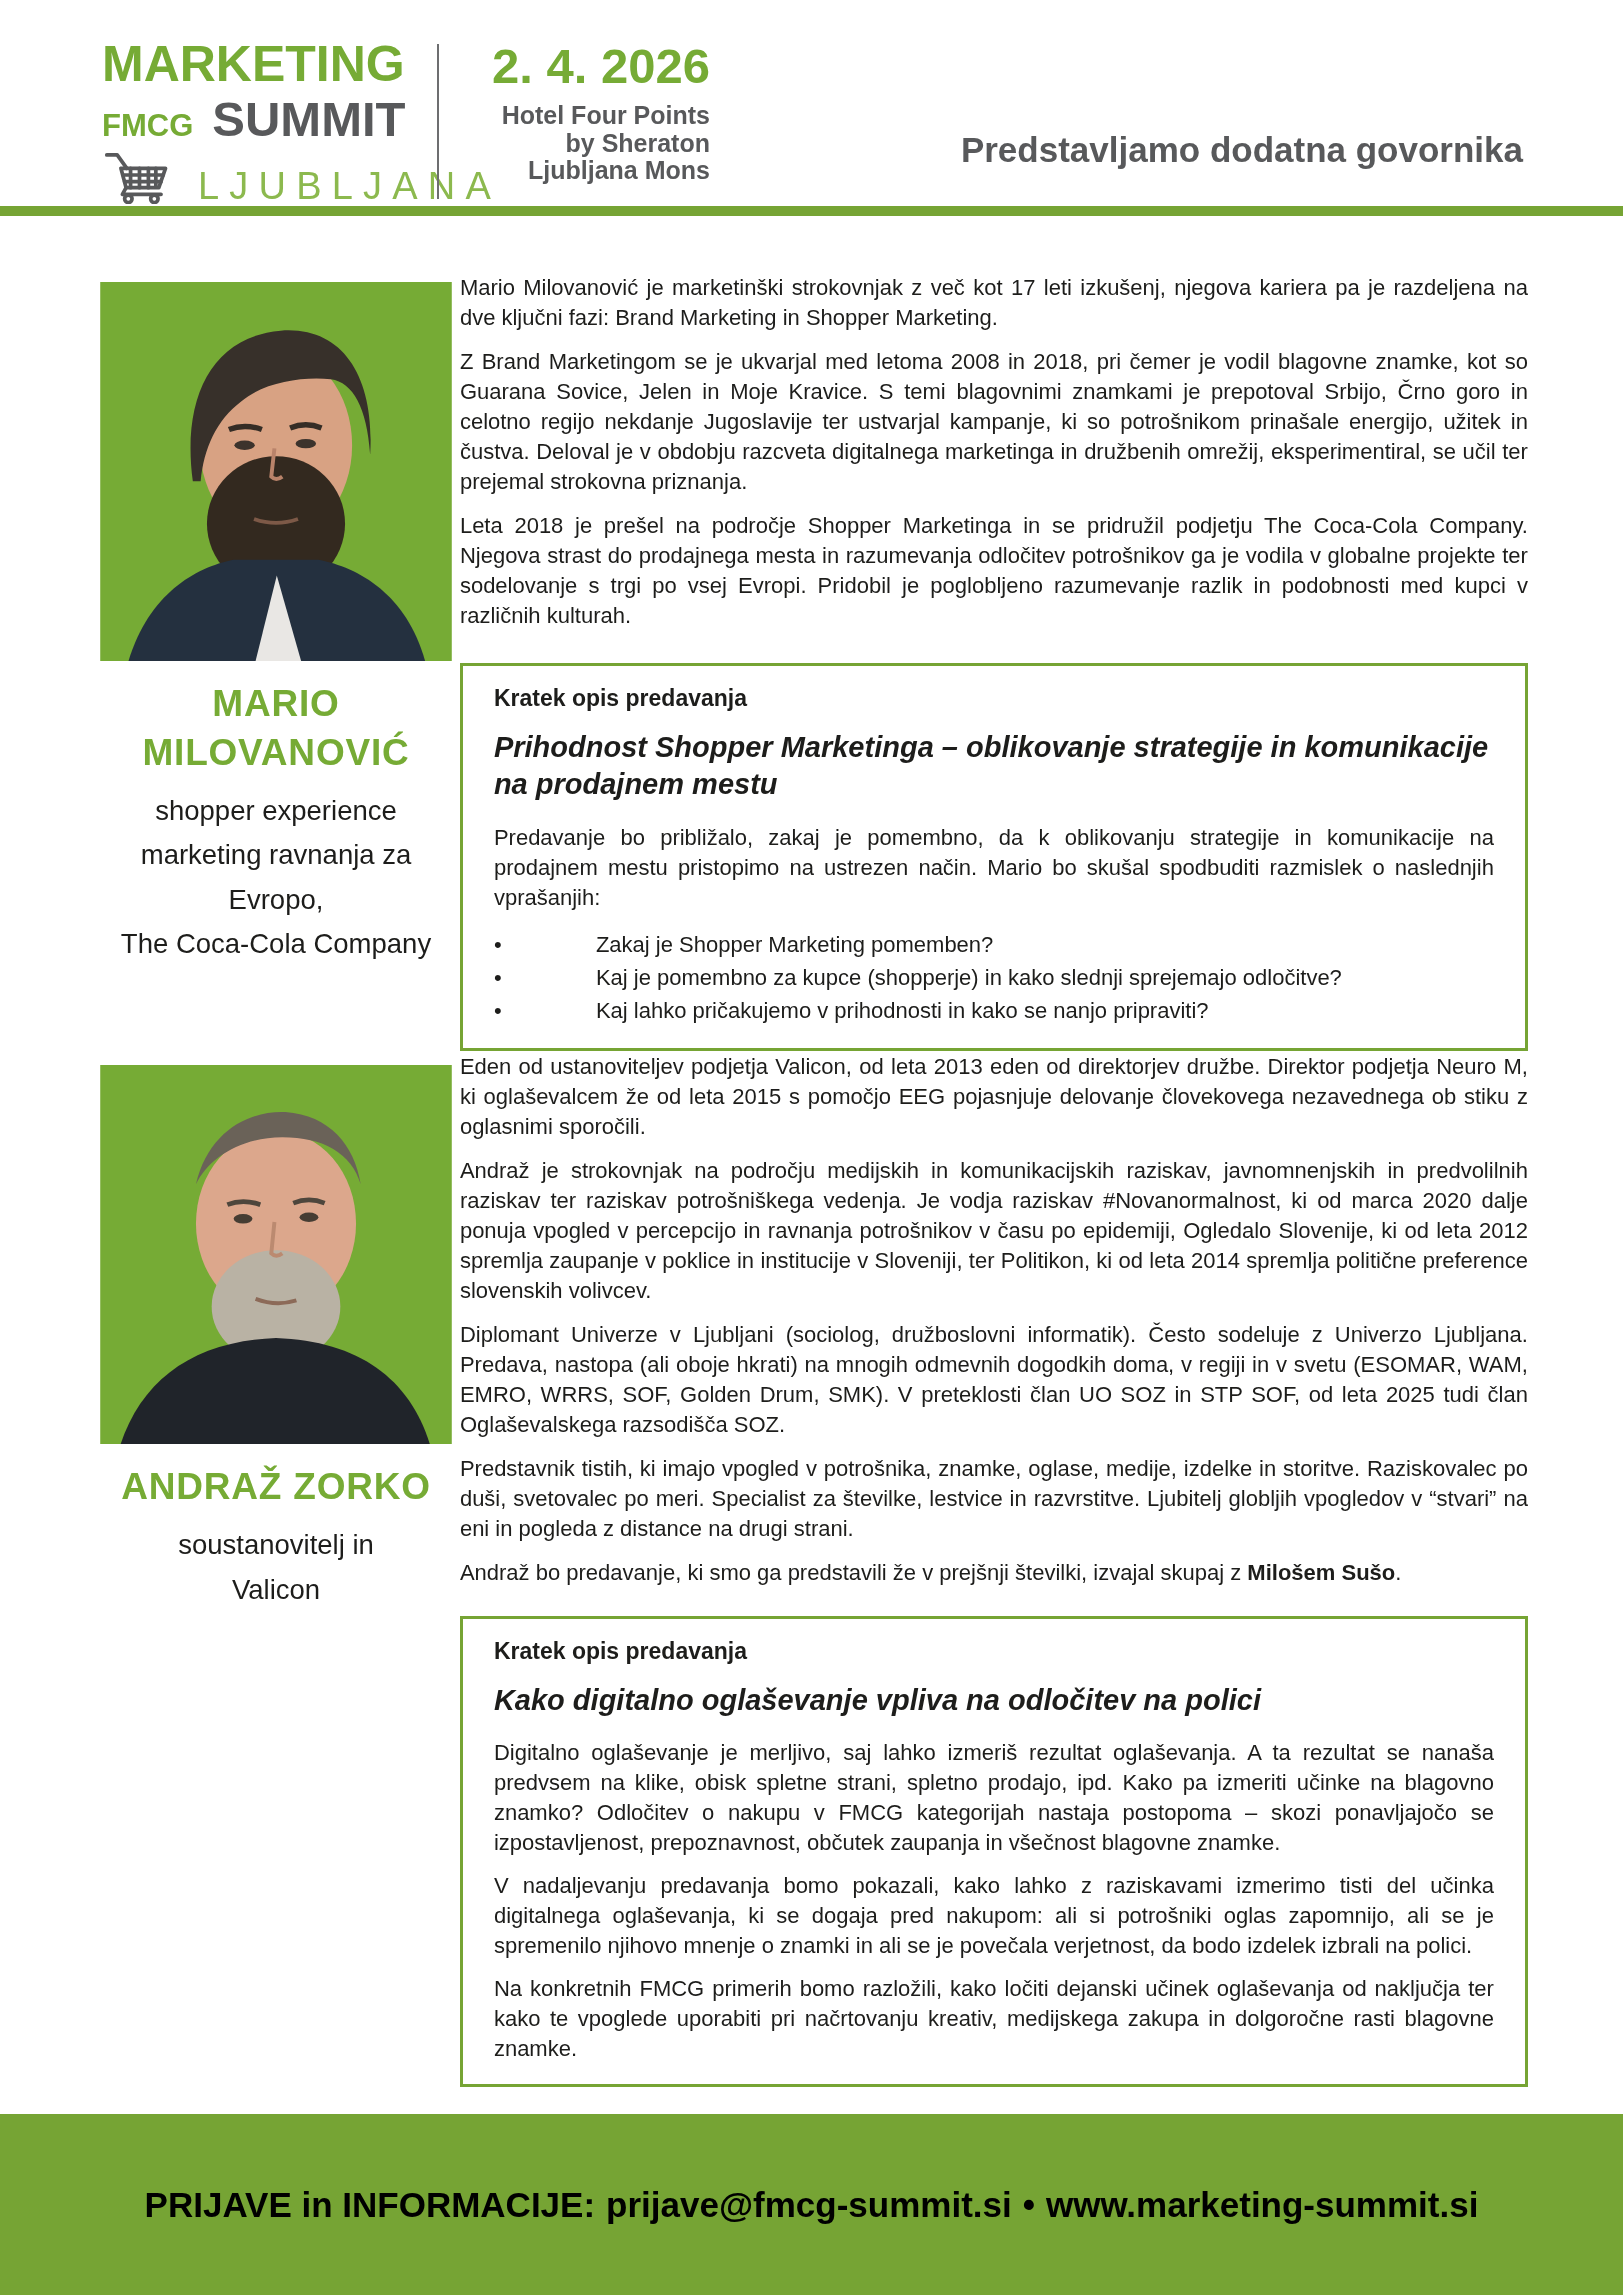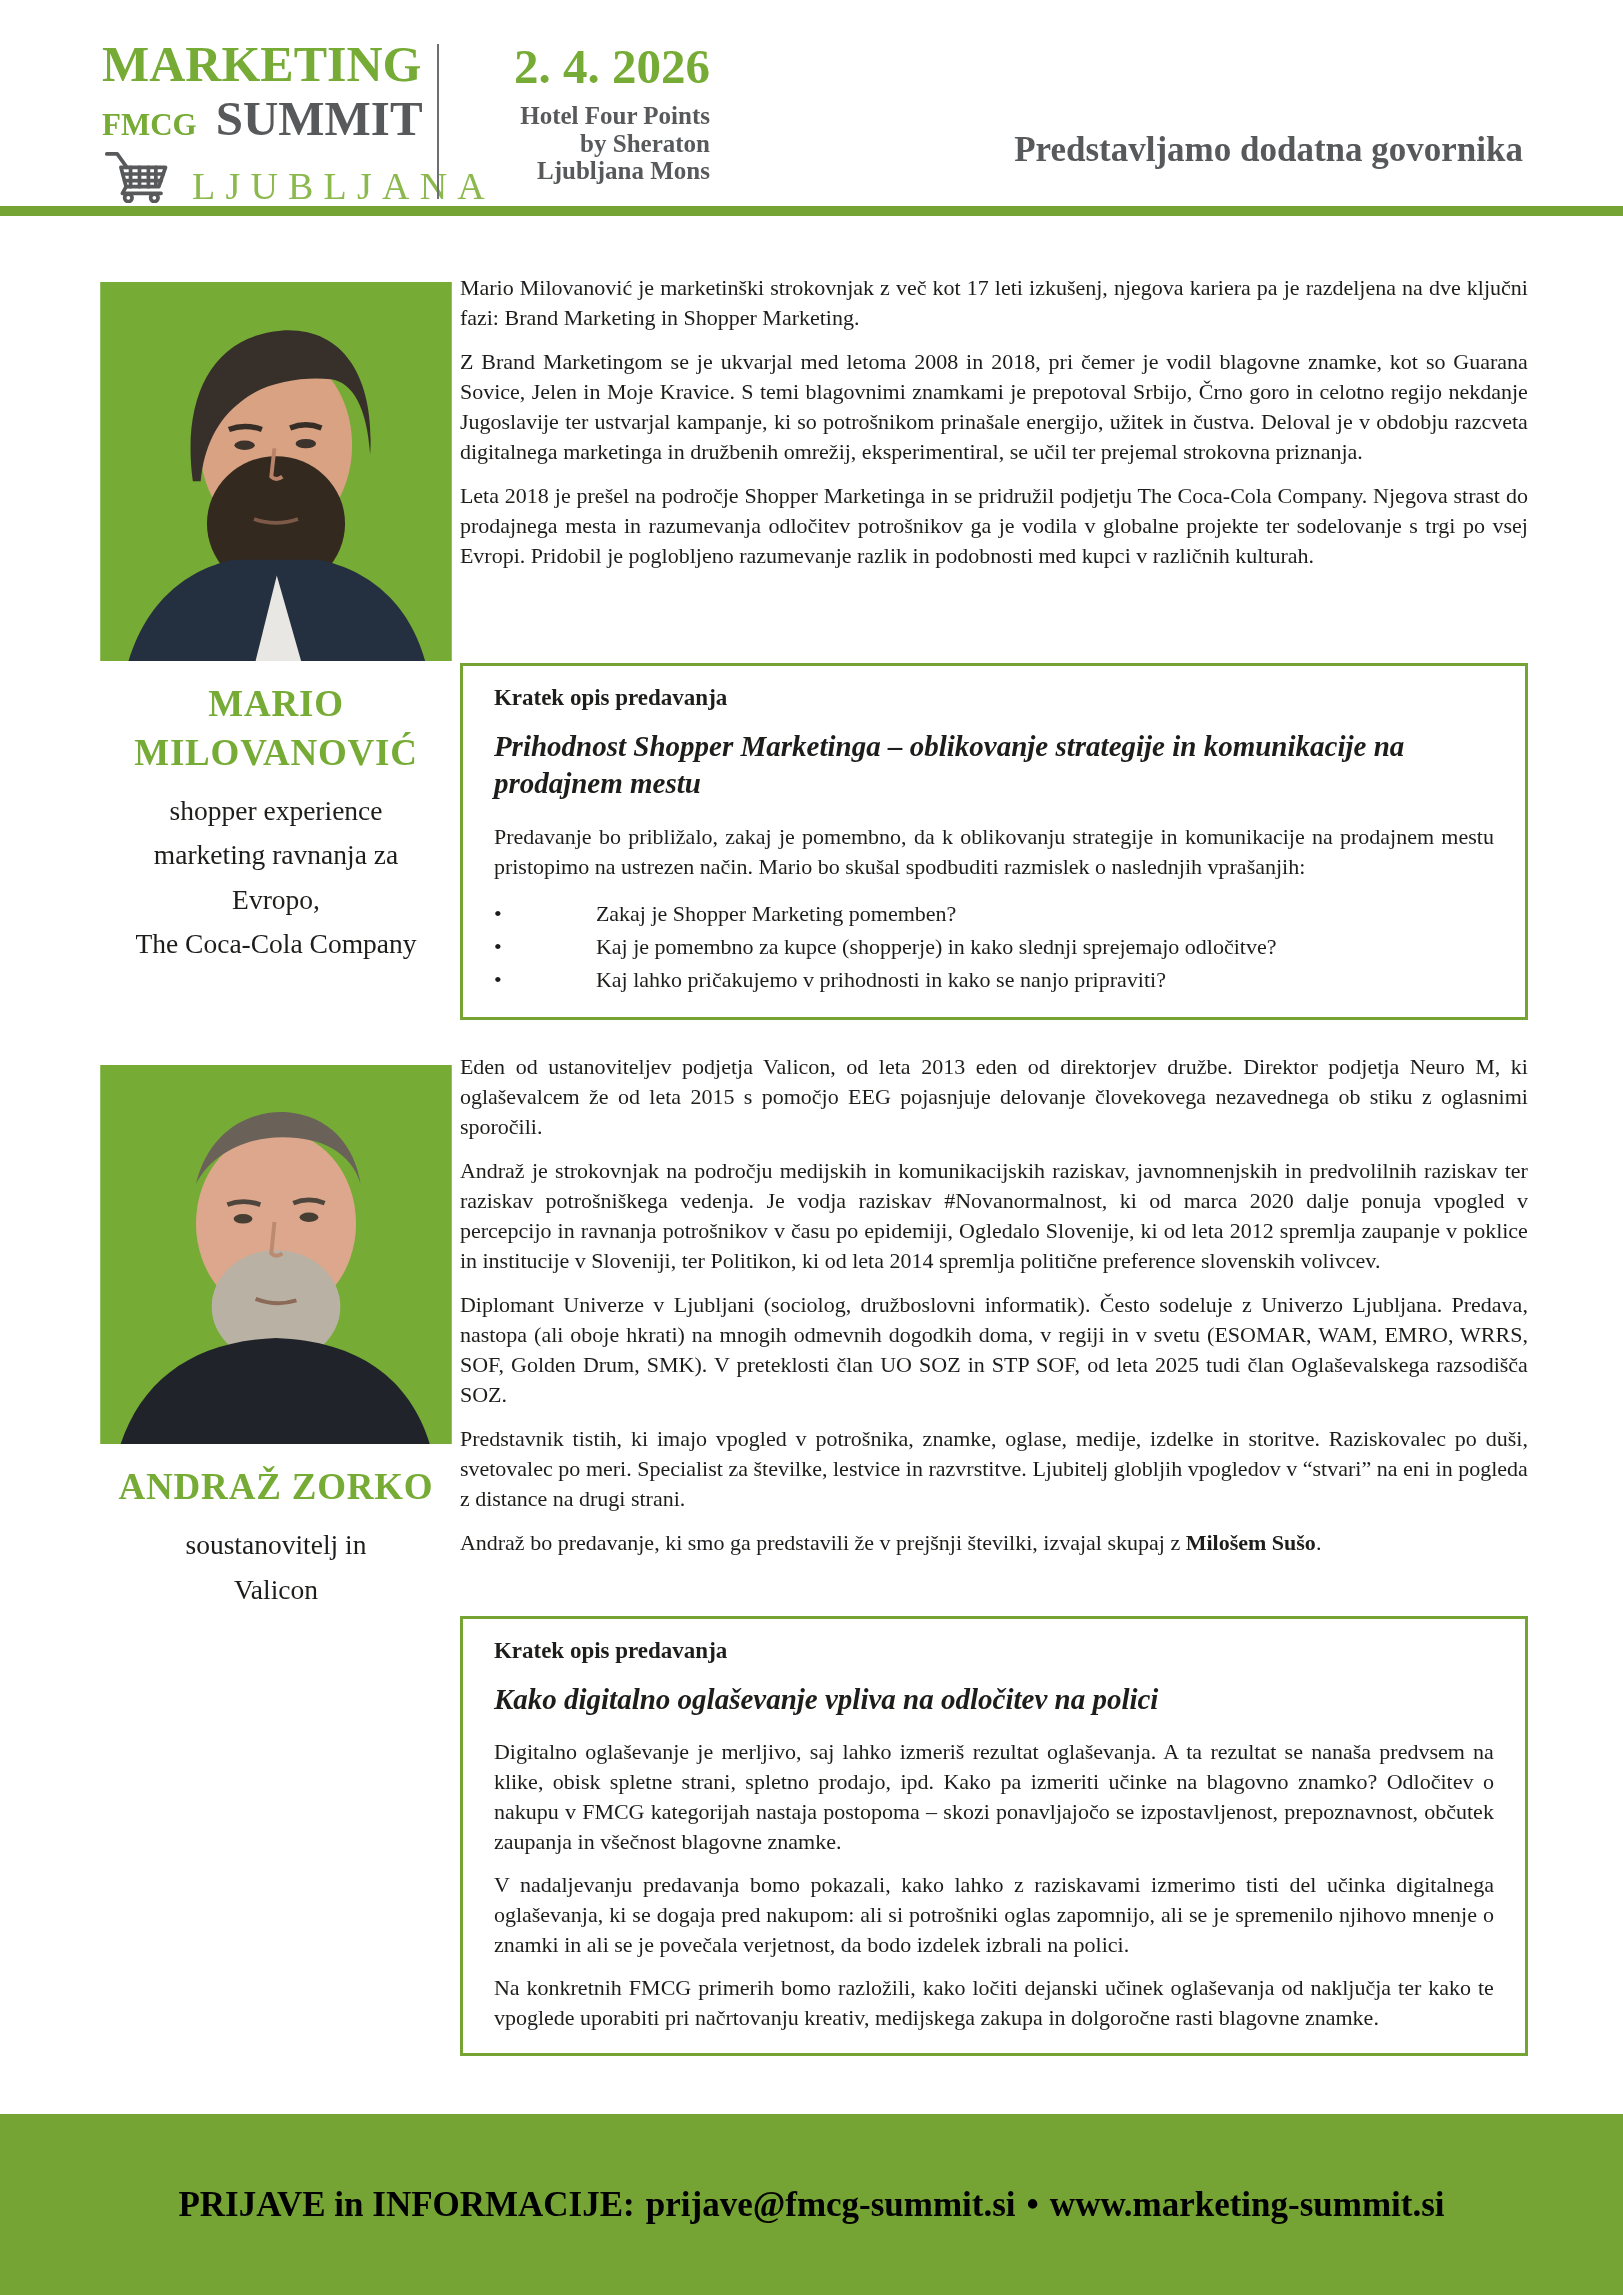--- a/index.html
+++ b/index.html
@@ -1,30 +1,30 @@
 <!DOCTYPE html>
 <html lang="sl" style="font-size:12.6px"><head>
 <meta charset="utf-8">
 <style>
   * { margin:0; padding:0; box-sizing:border-box; }
   html,body { background:#9a9a9a; }
   .page {
     position:relative; width:1623px; height:2295px; margin:0 auto;
     background:#ffffff; overflow:hidden;
-    font-family:Liberation Serif, serif; color:#1d1d1b;
+    font-family:Liberation Sans, sans-serif; color:#1d1d1b;
   }
 
   
   .header { position:absolute; top:0; left:0; right:0; height:206px; }
   .logo { position:absolute; left:102px; top:39px; width:320px; }
   .logo-marketing { font-size:50px; font-weight:bold; color:#76ab35; letter-spacing:0px; line-height:1; }
   .logo-line2 { display:flex; align-items:baseline; gap:19px; margin-top:7px; }
   .logo-fmcg { font-size:31px; font-weight:bold; color:#76ab35; }
   .logo-summit { font-size:49px; font-weight:bold; color:#58595b; line-height:.95; }
-  .logo-line3 { display:flex; align-items:flex-end; gap:18px; margin-top:4.7px; }
+  .logo-line3 { display:flex; align-items:flex-end; gap:24px; margin-top:4.7px; }
   .cart { flex:none; }
   .logo-city { font-size:38px; font-weight:400; color:#8cb94e; letter-spacing:10.2px; line-height:1.05; }
   .logo-divider { position:absolute; left:437px; top:44px; width:2.4px; height:155px; background:#6d6e70; }
   .event-block { position:absolute; left:463px; top:42px; width:247px; text-align:right; }
   .event-date { font-size:49px; font-weight:bold; color:#76ab35; line-height:1; }
   .venue { margin-top:11px; font-size:25px; font-weight:bold; color:#58595b; line-height:1.1; }
   .page-heading { position:absolute; right:100px; top:130px; font-size:35px; font-weight:bold; color:#58595b; }
   .green-rule { position:absolute; top:206px; left:0; width:100%; height:10.2px; background:#76a434; }
 
   

